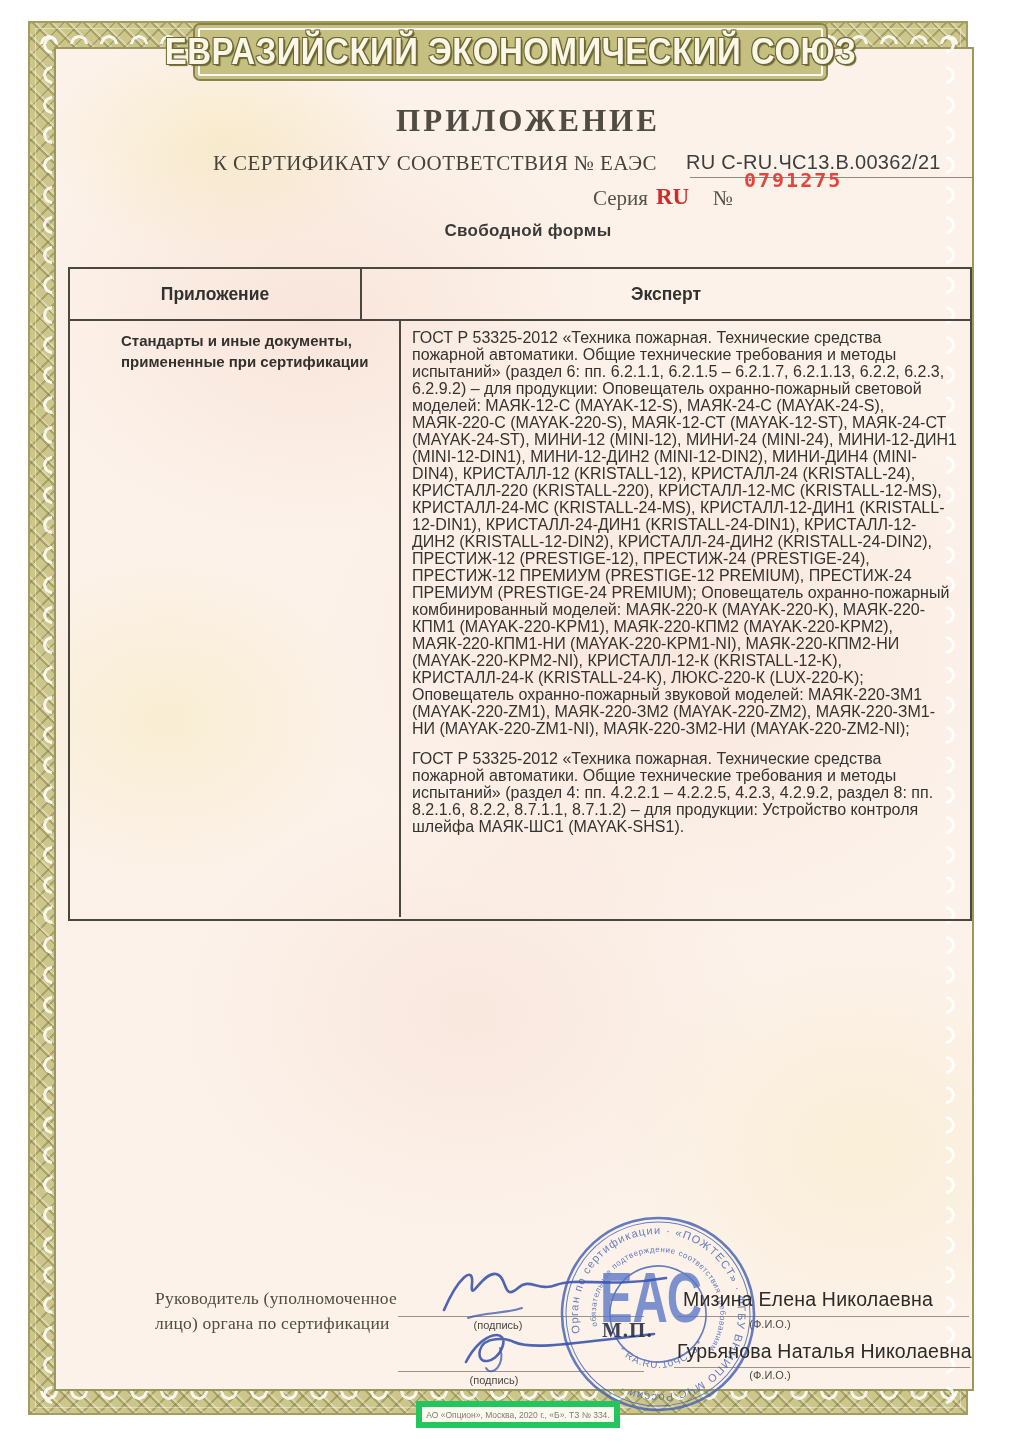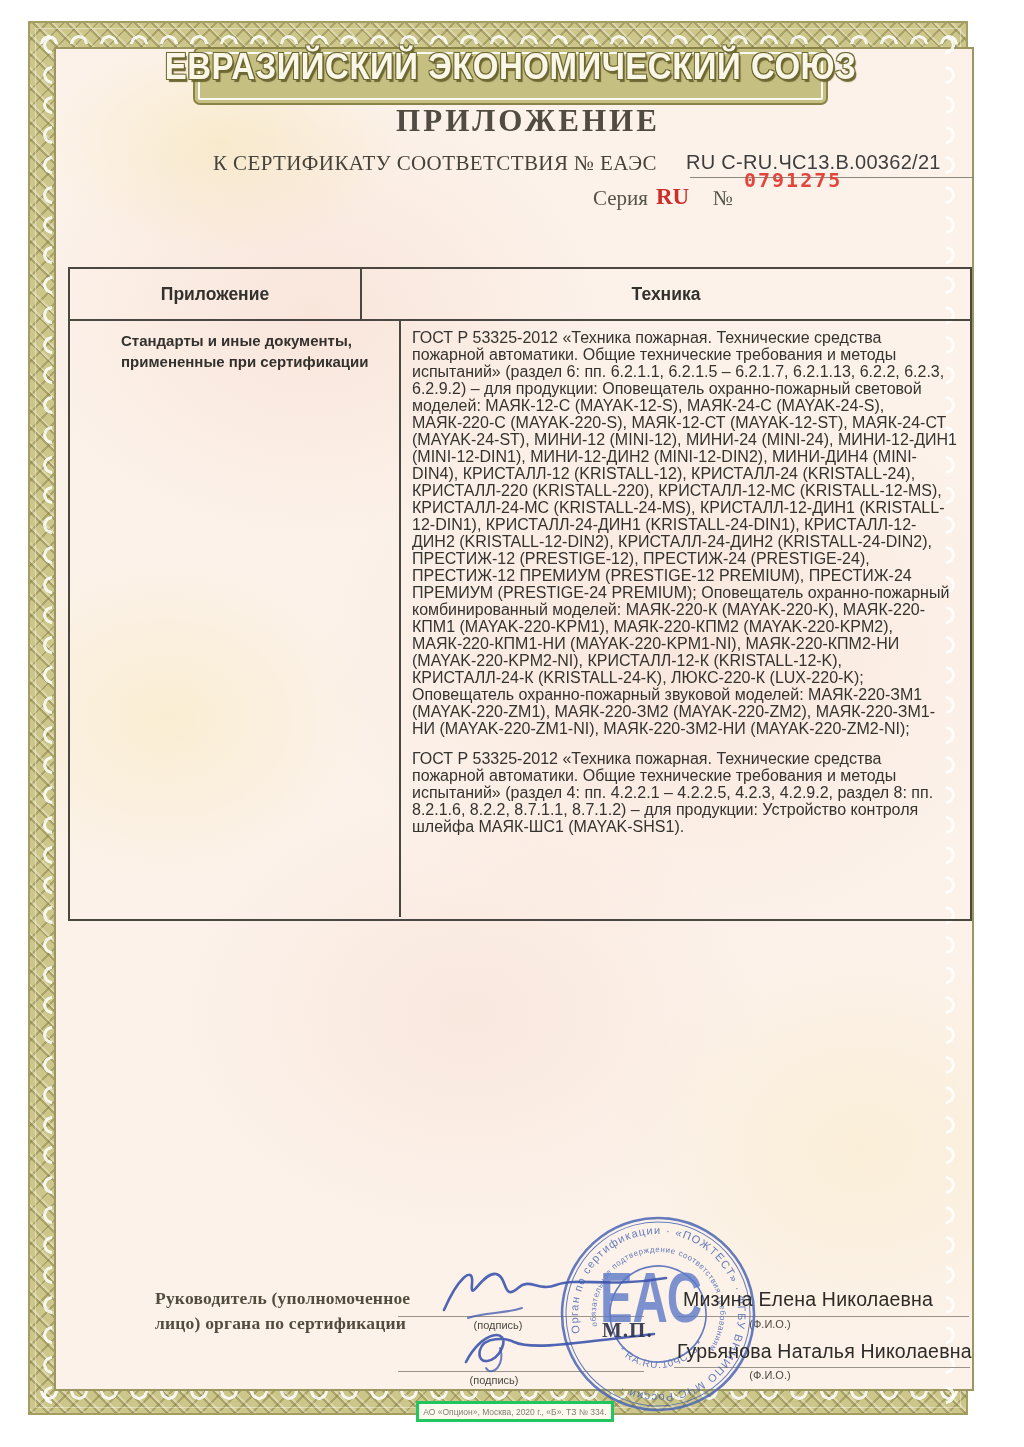--- a/index.html
+++ b/index.html
@@ -48,21 +48,21 @@
       radial-gradient(ellipse 360px 300px at 88% 82%, rgba(242,226,150,0.22), transparent 70%),
       radial-gradient(ellipse 260px 160px at 18% 7%, rgba(240,222,140,0.30), transparent 70%);
     border:2px solid #9c9660;
     z-index:1;
   }
   
   .banner {
     position:absolute; left:193px; top:23px; width:631px; height:54px;
     background:#c6bf82; border:2px solid #8a8348; border-radius:7px;
     box-shadow: inset 0 0 0 3px #c6bf82, inset 0 0 0 5px rgba(255,255,255,0.9);
-    display:flex; justify-content:center; z-index:6;margin-top:24px;
+    display:flex; align-items:center; justify-content:center; z-index:6;
   }
   .banner-text {
     font-weight:bold; font-size:33px; white-space:nowrap; color:#fbf7e8;
     transform:scaleY(1.1); letter-spacing:0.5px;
     text-shadow:-1px -1px 0 #6d6731, 1px -1px 0 #6d6731, -1px 1px 0 #6d6731,
                  1px 1px 0 #6d6731, 2px 2px 1px #6d6731;
   }
   .abs { position:absolute; z-index:4; }
   .title {
     left:70px; top:103px; width:916px; text-align:center;
@@ -88,21 +88,21 @@
   .th-desc { flex:1; }
   .tbody { display:flex; height:596px;padding-left:41px; }
   .td-annex {
     width:290px; border-right:2px solid #4a4740; padding:9px 12px 0 10px;
     font-weight:bold; font-size:15px; line-height:1.4; color:#33312d; box-sizing:border-box;
   }
   .td-desc { flex:1; padding:8px 13px 0 11px; font-size:16px; line-height:17px; color:#35332f; }
   .td-desc p { margin:0 0 13px 0; }
   
   .sig-label {
-    font-family:"Liberation Serif", serif; font-weight:bold; font-size:17.5px;
+    font-family:"Liberation Serif", serif; font-weight:normal; font-size:17.5px;
     line-height:1.45; color:#514c3d; letter-spacing:0.2px;
   }
   .lbl-head { left:155px; top:1286px; width:280px; }
   .lbl-expert { left:155px; top:1343px; width:294px; }
   .sig-line { border-top:1.5px solid #9b948a; height:0; }
   .sline1 { left:398px; top:1316px; width:246px; }
   .sline2 { left:398px; top:1371px; width:246px; }
   .caption { font-size:11px; color:#4a4843; text-align:center; }
   .cap-sign1 { left:456px; top:1319px; width:84px; }
   .cap-sign2 { left:452px; top:1374px; width:84px; }
@@ -116,21 +116,21 @@
   .eac-svg { left:596px; top:1256px; z-index:6; }
   .mp {
     left:602px; top:1318px; font-family:"Liberation Serif", serif; font-weight:bold;
     font-size:21px; color:#2f3349; z-index:8; letter-spacing:1px; opacity:0.92;
   }
   .stamp-svg { left:556px; top:1212px; z-index:5; opacity:0.85; }
   .sig-ink { z-index:6; }
   
   .print-box {
     left:416px; top:1401px; width:192px; height:15px; z-index:8;
-    background:#fcf9ef; border:3px solid #22c55e;
+    background:#fcf9ef; border:6px solid #22c55e;
     display:flex; align-items:center; justify-content:center;
     font-size:8.5px; color:#827d6e; white-space:nowrap;
   }
 </style>
 </head>
 <body>
 
 <div class="page">
 
   <div class="frame"></div>
@@ -148,25 +148,26 @@
 
   <div class="abs cert-label">К СЕРТИФИКАТУ СООТВЕТСТВИЯ № ЕАЭС</div>
   <div class="abs cert-number">RU C-RU.ЧС13.В.00362/21</div>
   <div class="abs cert-underline"></div>
 
   <div class="abs series-word">Серия</div>
   <div class="abs series-value">RU</div>
   <div class="abs number-sign">№</div>
   <div class="abs blank-number">0791275</div>
 
+  <div class="abs form-type">Свободной формы</div>
 
   <div class="abs cert-table">
     <div class="thead">
       <div class="th th-annex">Приложение</div>
-      <div class="th th-desc">Техника</div>
+      <div class="th th-desc">Эксперт</div>
     </div>
     <div class="tbody">
       <div class="td-annex">Стандарты и иные документы, примененные при сертификации</div>
       <div class="td-desc">
         <p>ГОСТ Р 53325-2012 «Техника пожарная. Технические средства пожарной автоматики. Общие технические требования и методы испытаний» (раздел 6: пп. 6.2.1.1, 6.2.1.5 – 6.2.1.7, 6.2.1.13, 6.2.2, 6.2.3, 6.2.9.2) – для продукции: Оповещатель охранно-пожарный световой моделей: МАЯК-12-С (MAYAK-12-S), МАЯК-24-С (MAYAK-24-S), МАЯК-220-С (MAYAK-220-S), МАЯК-12-СТ (MAYAK-12-ST), МАЯК-24-СТ (MAYAK-24-ST), МИНИ-12 (MINI-12), МИНИ-24 (MINI-24), МИНИ-12-ДИН1 (MINI-12-DIN1), МИНИ-12-ДИН2 (MINI-12-DIN2), МИНИ-ДИН4 (MINI-DIN4), КРИСТАЛЛ-12 (KRISTALL-12), КРИСТАЛЛ-24 (KRISTALL-24), КРИСТАЛЛ-220 (KRISTALL-220), КРИСТАЛЛ-12-МС (KRISTALL-12-MS), КРИСТАЛЛ-24-МС (KRISTALL-24-MS), КРИСТАЛЛ-12-ДИН1 (KRISTALL-12-DIN1), КРИСТАЛЛ-24-ДИН1 (KRISTALL-24-DIN1), КРИСТАЛЛ-12-ДИН2 (KRISTALL-12-DIN2), КРИСТАЛЛ-24-ДИН2 (KRISTALL-24-DIN2), ПРЕСТИЖ-12 (PRESTIGE-12), ПРЕСТИЖ-24 (PRESTIGE-24), ПРЕСТИЖ-12 ПРЕМИУМ (PRESTIGE-12 PREMIUM), ПРЕСТИЖ-24 ПРЕМИУМ (PRESTIGE-24 PREMIUM); Оповещатель охранно-пожарный комбинированный моделей: МАЯК-220-К (MAYAK-220-K), МАЯК-220-КПМ1 (MAYAK-220-KPM1), МАЯК-220-КПМ2 (MAYAK-220-KPM2), МАЯК-220-КПМ1-НИ (MAYAK-220-KPM1-NI), МАЯК-220-КПМ2-НИ (MAYAK-220-KPM2-NI), КРИСТАЛЛ-12-К (KRISTALL-12-K), КРИСТАЛЛ-24-К (KRISTALL-24-K), ЛЮКС-220-К (LUX-220-K); Оповещатель охранно-пожарный звуковой моделей: МАЯК-220-ЗМ1 (MAYAK-220-ZM1), МАЯК-220-ЗМ2 (MAYAK-220-ZM2), МАЯК-220-ЗМ1-НИ (MAYAK-220-ZM1-NI), МАЯК-220-ЗМ2-НИ (MAYAK-220-ZM2-NI);</p>
         <p>ГОСТ Р 53325-2012 «Техника пожарная. Технические средства пожарной автоматики. Общие технические требования и методы испытаний» (раздел 4: пп. 4.2.2.1 – 4.2.2.5, 4.2.3, 4.2.9.2, раздел 8: пп. 8.2.1.6, 8.2.2, 8.7.1.1, 8.7.1.2) – для продукции: Устройство контроля шлейфа МАЯК-ШС1 (MAYAK-SHS1).</p>
       </div>
     </div>
   </div>
 

